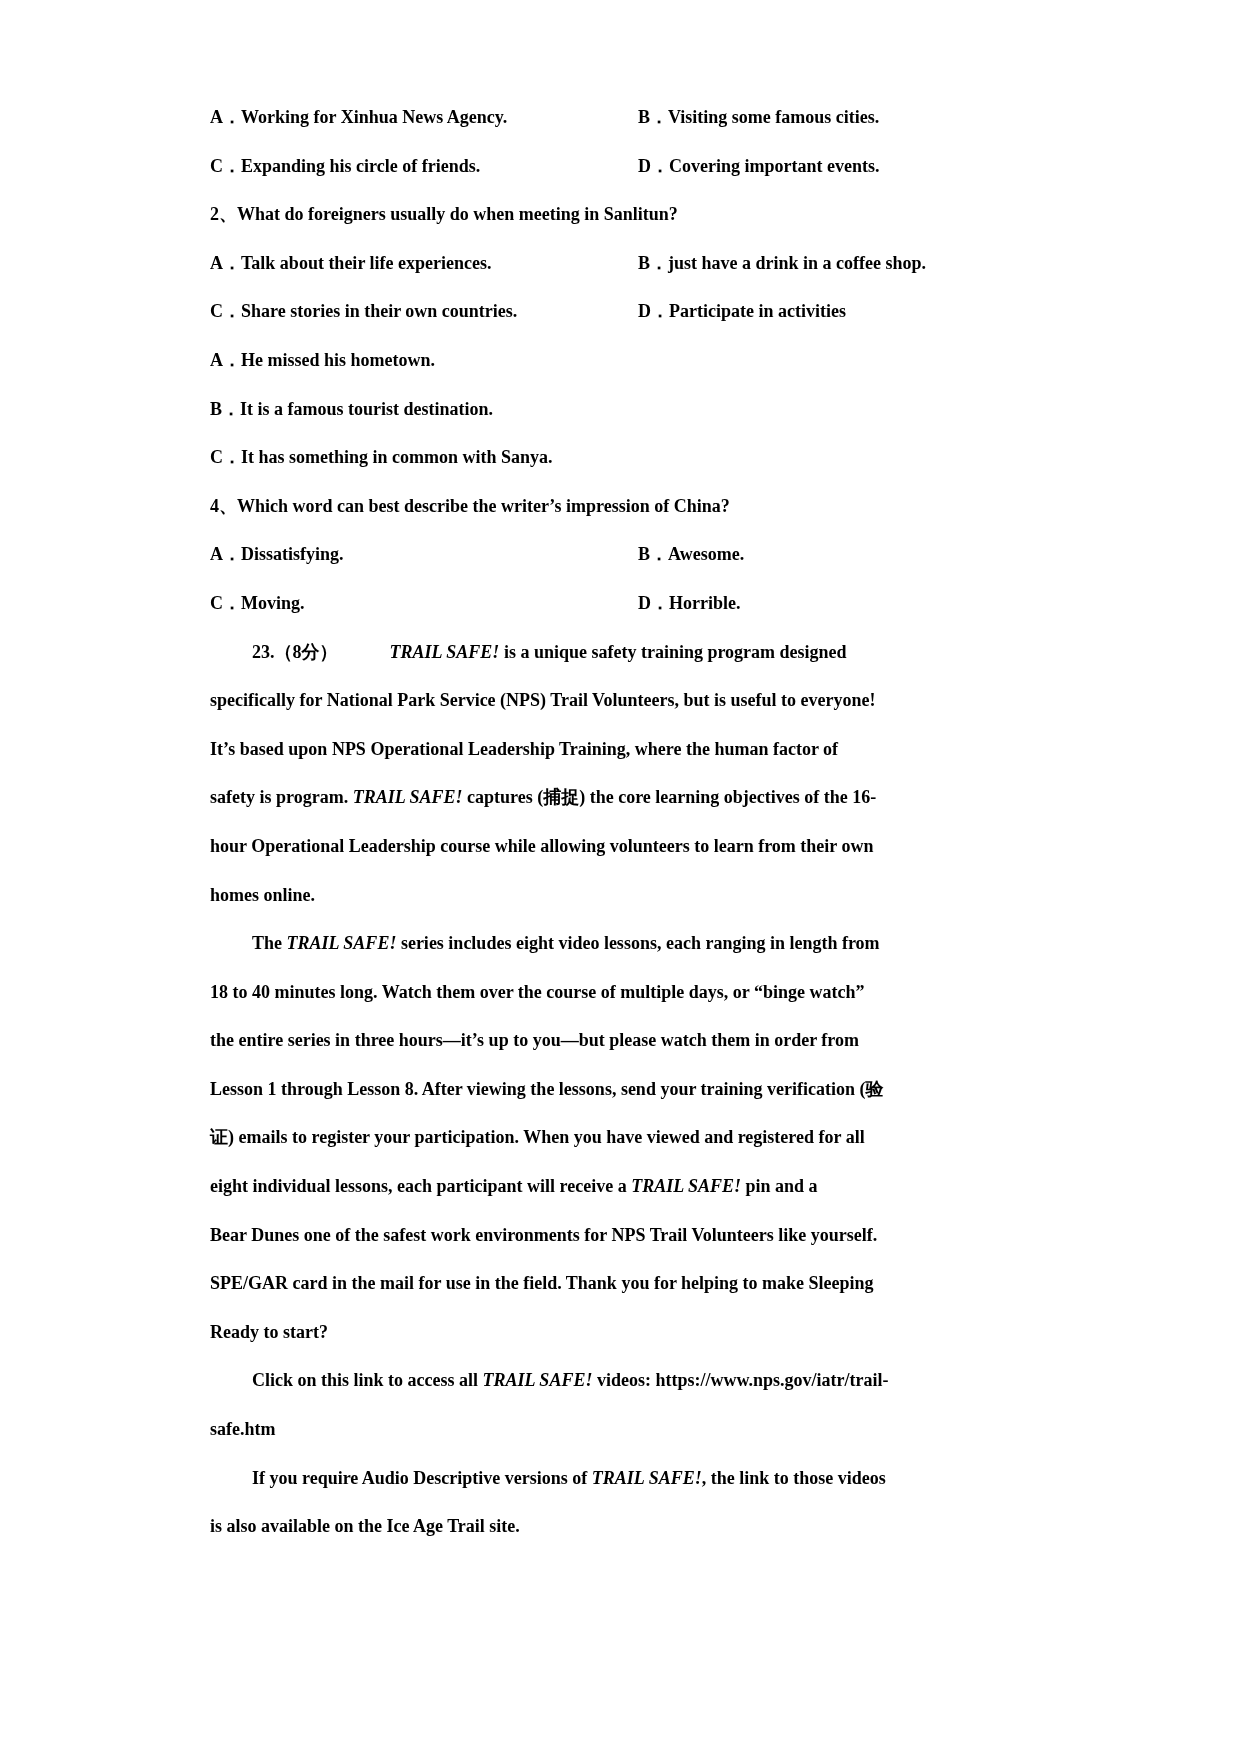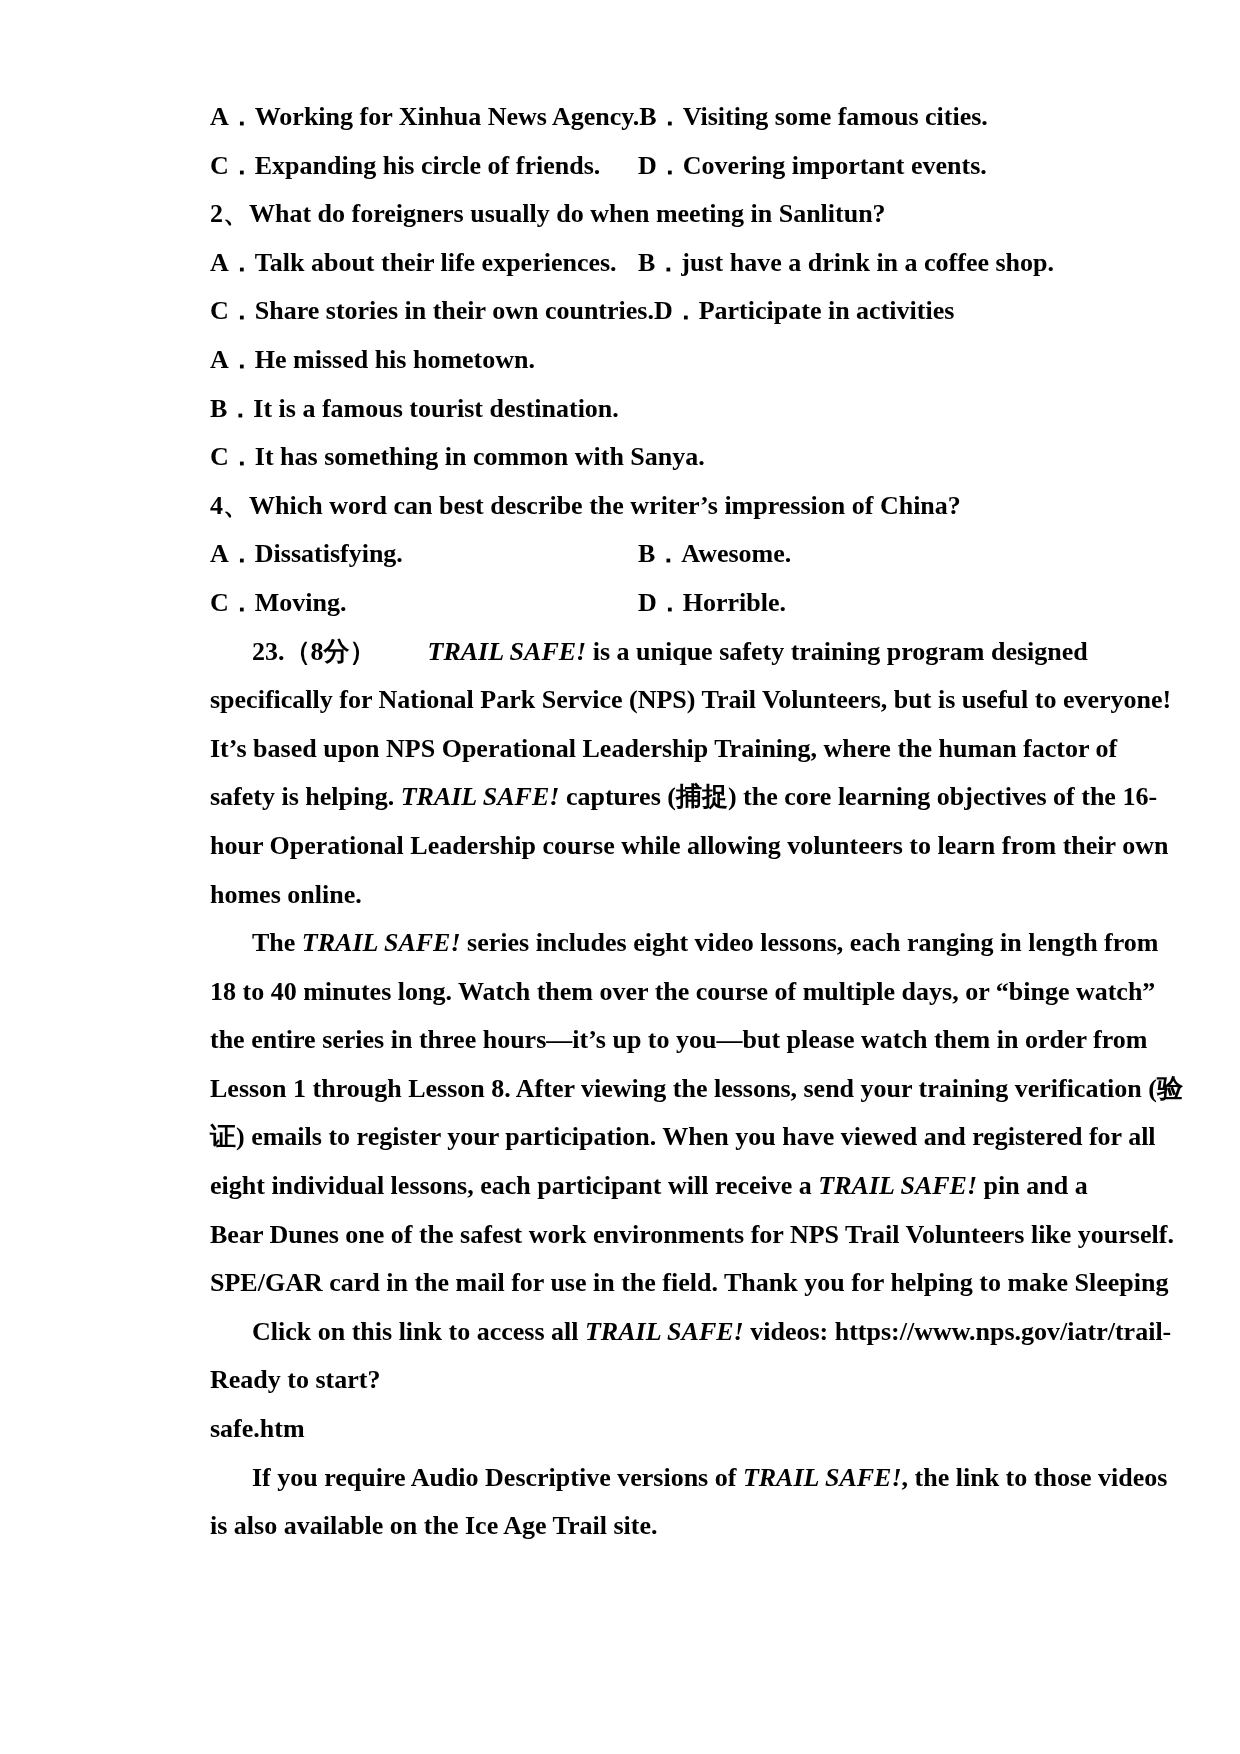--- a/index.html
+++ b/index.html
@@ -13,21 +13,21 @@
     height:1754px;
     background:#ffffff;
     overflow:hidden;
     color:#000000;
   }
   .doc-body{
     position:absolute;
     left:210px;
     top:93px;
     width:860px;
-    font-size:26px;
+    font-size:18px;
     font-weight:700;
     color:#000000;
   }
   .line{
     height:48.6px;
     line-height:48.6px;
     white-space:nowrap;
   }
   .line.indent{
     padding-left:42px;
@@ -79,30 +79,30 @@
         <span class="col-left">A．Dissatisfying.</span>
         <span class="col-right">B．Awesome.</span>
       </div>
       <div class="line row2">
         <span class="col-left">C．Moving.</span>
         <span class="col-right">D．Horrible.</span>
       </div>
       <div class="line indent"><span>23.（8分）</span><span class="gap" style="width: 52px;"></span><span class="italic">TRAIL SAFE!</span><span> is a unique safety training program designed</span></div>
       <div class="line"><span>specifically for National Park Service (NPS) Trail Volunteers, but is useful to everyone!</span></div>
       <div class="line"><span>It’s based upon NPS Operational Leadership Training, where the human factor of</span></div>
-      <div class="line"><span>safety is helping. </span><span class="italic">TRAIL SAFE!</span><span> captures (捕捉) the core learning objectives of the 16-</span></div>
+      <div class="line"><span>safety is program. </span><span class="italic">TRAIL SAFE!</span><span> captures (捕捉) the core learning objectives of the 16-</span></div>
       <div class="line"><span>hour Operational Leadership course while allowing volunteers to learn from their own</span></div>
       <div class="line"><span>homes online.</span></div>
       <div class="line indent"><span>The </span><span class="italic">TRAIL SAFE!</span><span> series includes eight video lessons, each ranging in length from</span></div>
       <div class="line"><span>18 to 40 minutes long. Watch them over the course of multiple days, or “binge watch”</span></div>
       <div class="line"><span>the entire series in three hours—it’s up to you—but please watch them in order from</span></div>
       <div class="line"><span>Lesson 1 through Lesson 8. After viewing the lessons, send your training verification (验</span></div>
       <div class="line"><span>证) emails to register your participation. When you have viewed and registered for all</span></div>
       <div class="line"><span>eight individual lessons, each participant will receive a </span><span class="italic">TRAIL SAFE!</span><span> pin and a</span></div>
       <div class="line"><span>Bear Dunes one of the safest work environments for NPS Trail Volunteers like yourself.</span></div>
       <div class="line"><span>SPE/GAR card in the mail for use in the field. Thank you for helping to make Sleeping</span></div>
+      <div class="line"><span>Ready to start?</span></div>
       <div class="line indent"><span>Click on this link to access all </span><span class="italic">TRAIL SAFE!</span><span> videos: https://www.nps.gov/iatr/trail-</span></div>
-      <div class="line"><span>Ready to start?</span></div>
       <div class="line"><span>safe.htm</span></div>
       <div class="line indent"><span>If you require Audio Descriptive versions of </span><span class="italic">TRAIL SAFE!</span><span>, the link to those videos</span></div>
       <div class="line"><span>is also available on the Ice Age Trail site.</span></div>
     </div>
 </div>
 
 </body></html>

